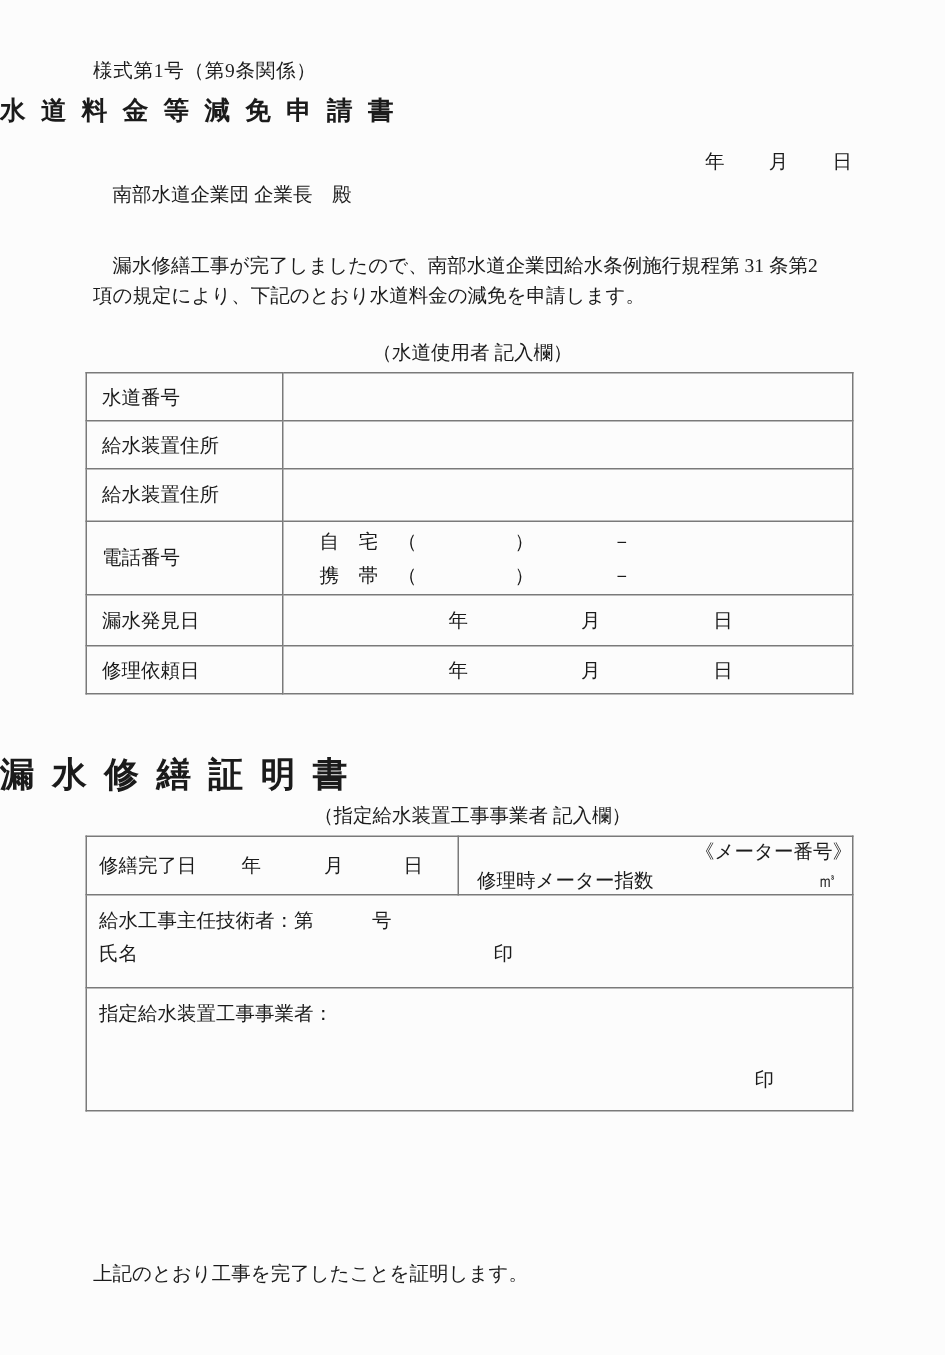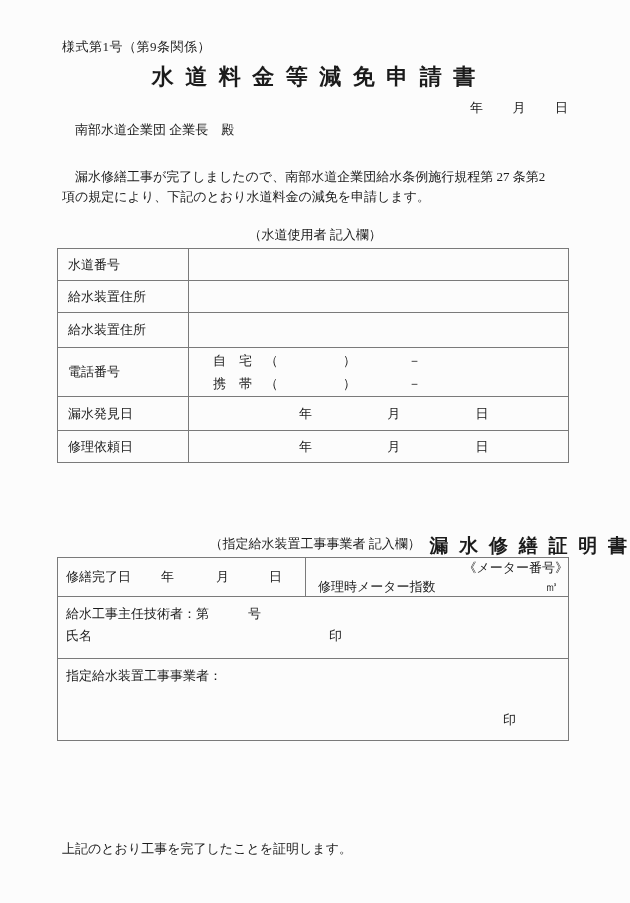--- a/index.html
+++ b/index.html
@@ -10,39 +10,39 @@
     font-family: "Liberation Serif", "DejaVu Serif", serif;
     color: #1b1b1b;
     font-size: 13px;
   }
   .page { position: relative; width: 630px; height: 903px; overflow: hidden; }
 
   .form-number { position: absolute; left: 62px; top: 38px; letter-spacing: 0.5px; }
 
   .doc-title {
     position: absolute; left: 0; top: 62px; width: 100%;
-    text-align: center; font-size: 22px; font-weight: bold; letter-spacing: 3px;
+    text-align: left; font-size: 17px; font-weight: bold; letter-spacing: 3px;
   }
 
   .date-line {
     position: absolute; left: 470px; top: 99px; width: 98px;
     display: flex; justify-content: space-between;
   }
 
   .addressee { position: absolute; left: 75px; top: 121px; }
 
   .body-par { position: absolute; left: 62px; top: 167px; width: 510px; line-height: 20px; }
 
   .section-label { position: absolute; left: 0; width: 100%; text-align: center; }
   .sec1 { top: 226px; }
   .sec2 { top: 535px; }
 
   .cert-title {
     position: absolute; left: 0; top: 501px; width: 100%;
-    text-align: right; font-size: 19px; font-weight: bold; letter-spacing: 3px; margin-top: 32px;
+    text-align: left; font-size: 23px; font-weight: bold; letter-spacing: 3px;
   }
 
   table { border-collapse: collapse; table-layout: fixed; }
   td { border: 1px solid #7a7a7a; vertical-align: middle; padding: 0; overflow: hidden; }
 
   .t1 { position: absolute; left: 57px; top: 248px; width: 511px; }
   .t1 .lbl { width: 131px; padding-left: 10px; }
   .t1 .val { width: 380px; padding-left: 24px; }
   .r32 { height: 32px; } .r35 { height: 35px; }
   .r49 { height: 49px; } .r34 { height: 34px; }
@@ -88,21 +88,21 @@
 
   <div class="date-line">
     <span>年</span>
     <span>月</span>
     <span>日</span>
   </div>
 
   <div class="addressee">南部水道企業団 企業長　殿</div>
 
   <div class="body-par">
-    <div>　漏水修繕工事が完了しましたので、南部水道企業団給水条例施行規程第 27 条第2</div>
+    <div>　漏水修繕工事が完了しましたので、南部水道企業団給水条例施行規程第 31 条第2</div>
     <div>項の規定により、下記のとおり水道料金の減免を申請します。</div>
   </div>
 
   <div class="section-label sec1">（水道使用者 記入欄）</div>
 
   <table class="t1">
     <tbody>
         <tr>
       <td class="lbl r32">水道番号</td>
       <td class="val r32"></td>

